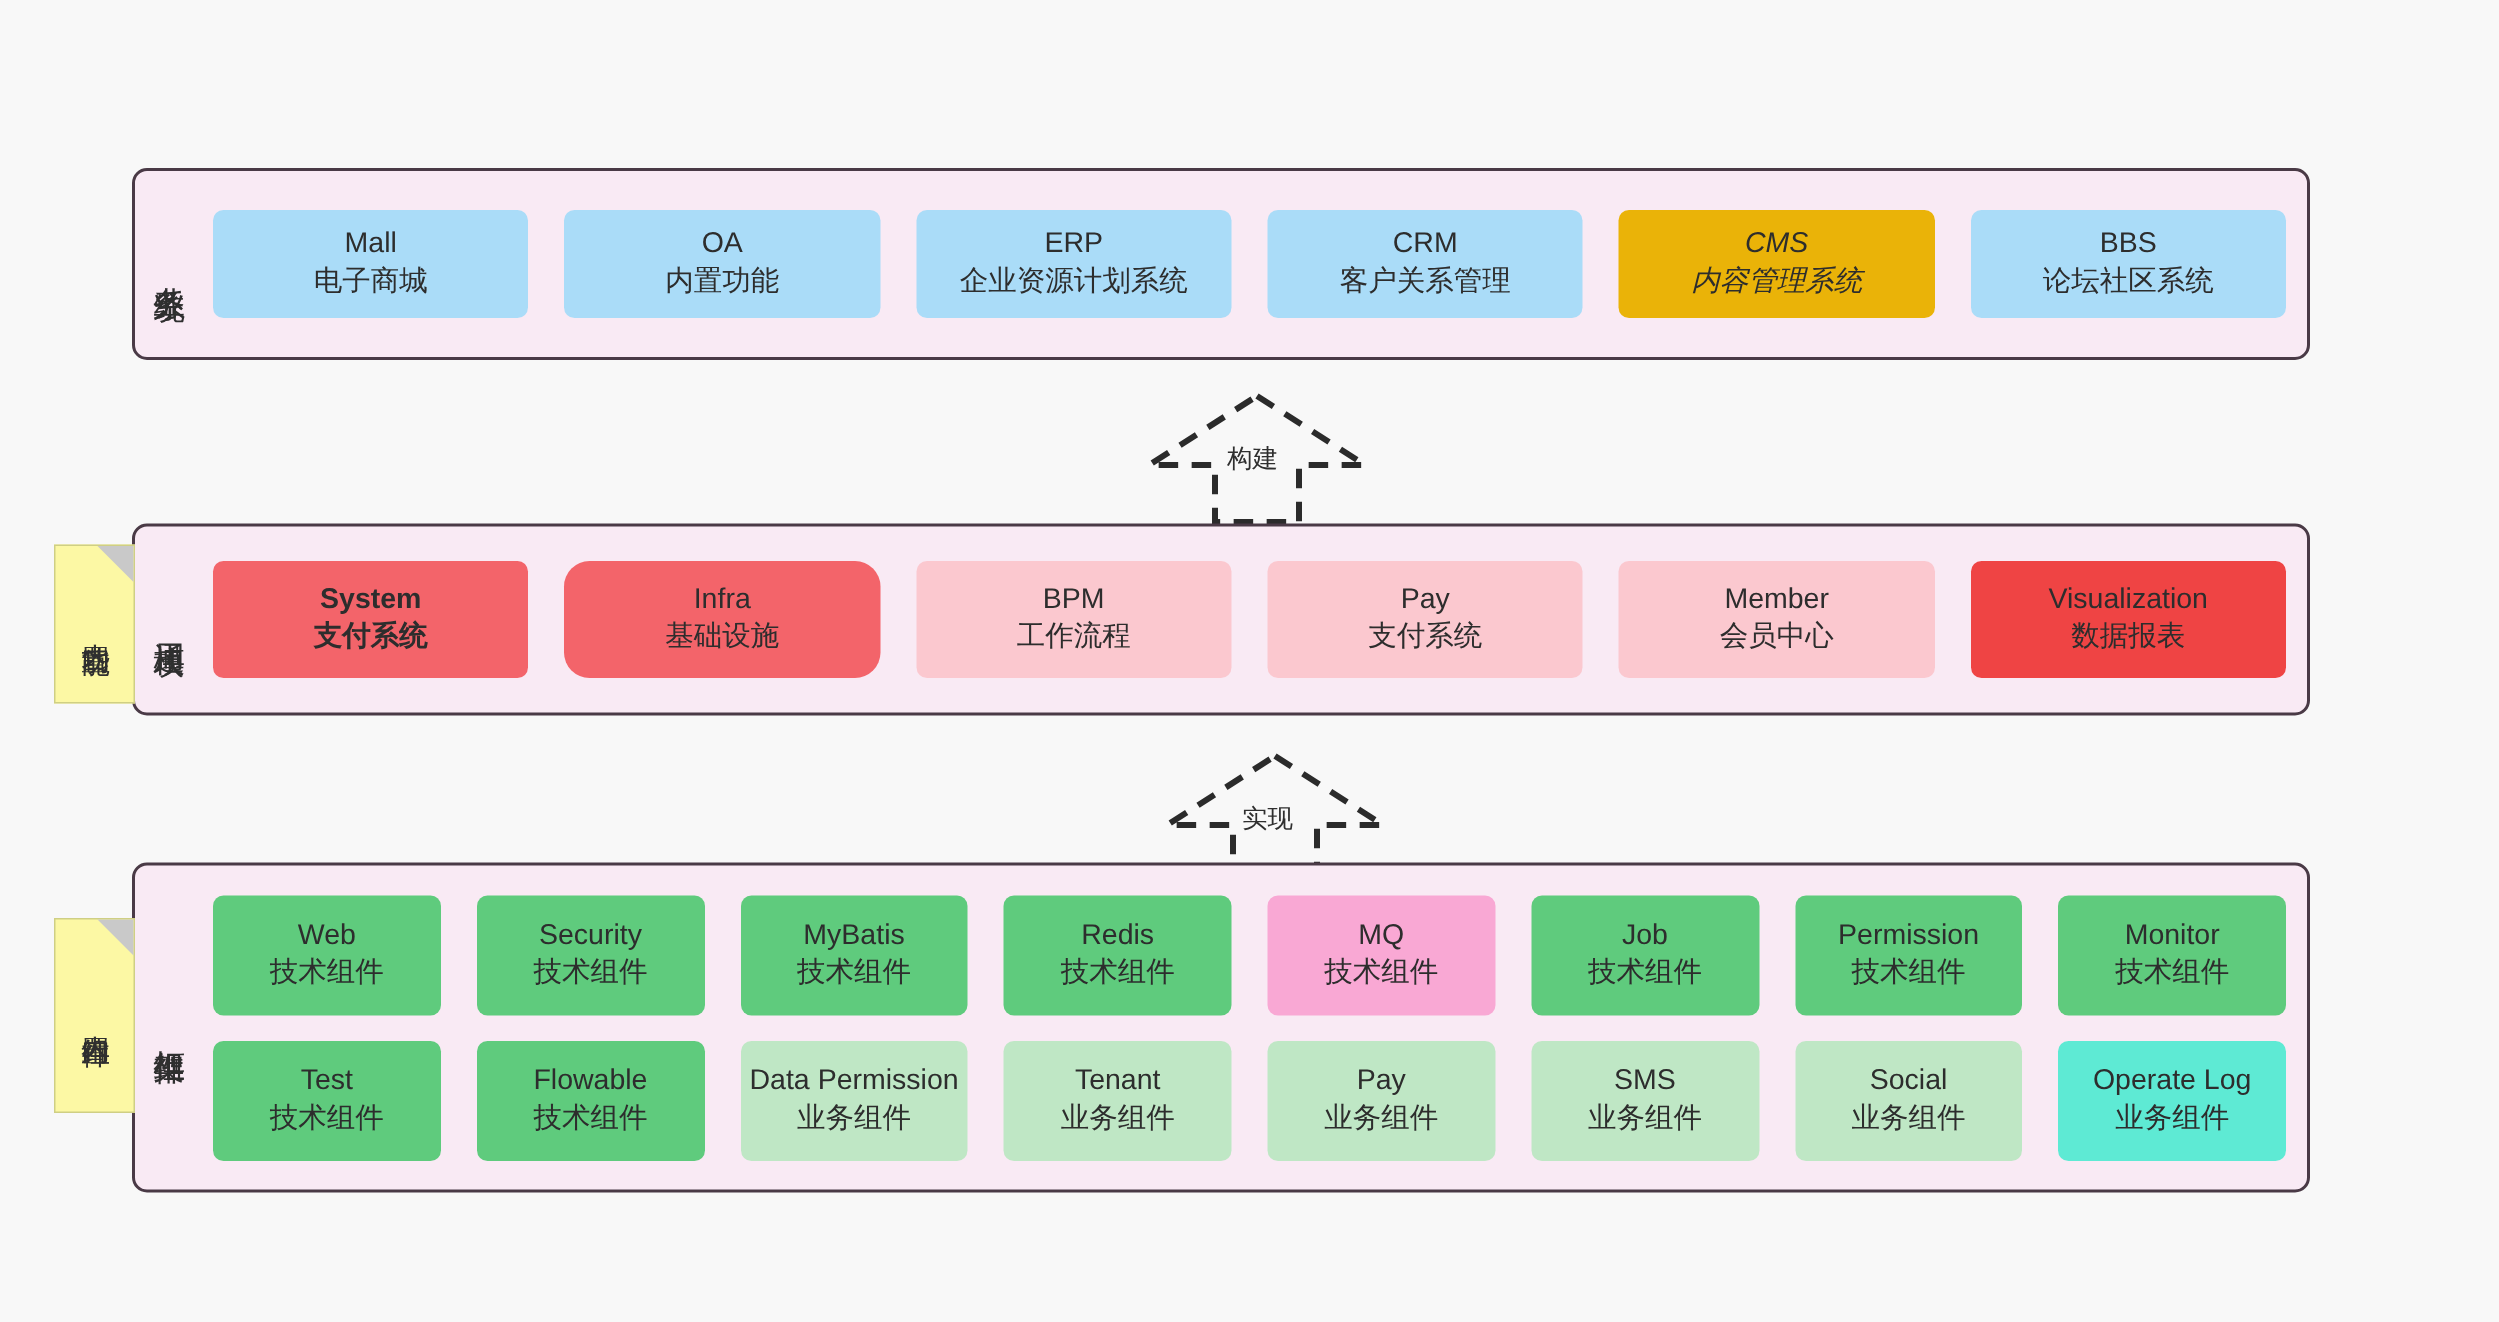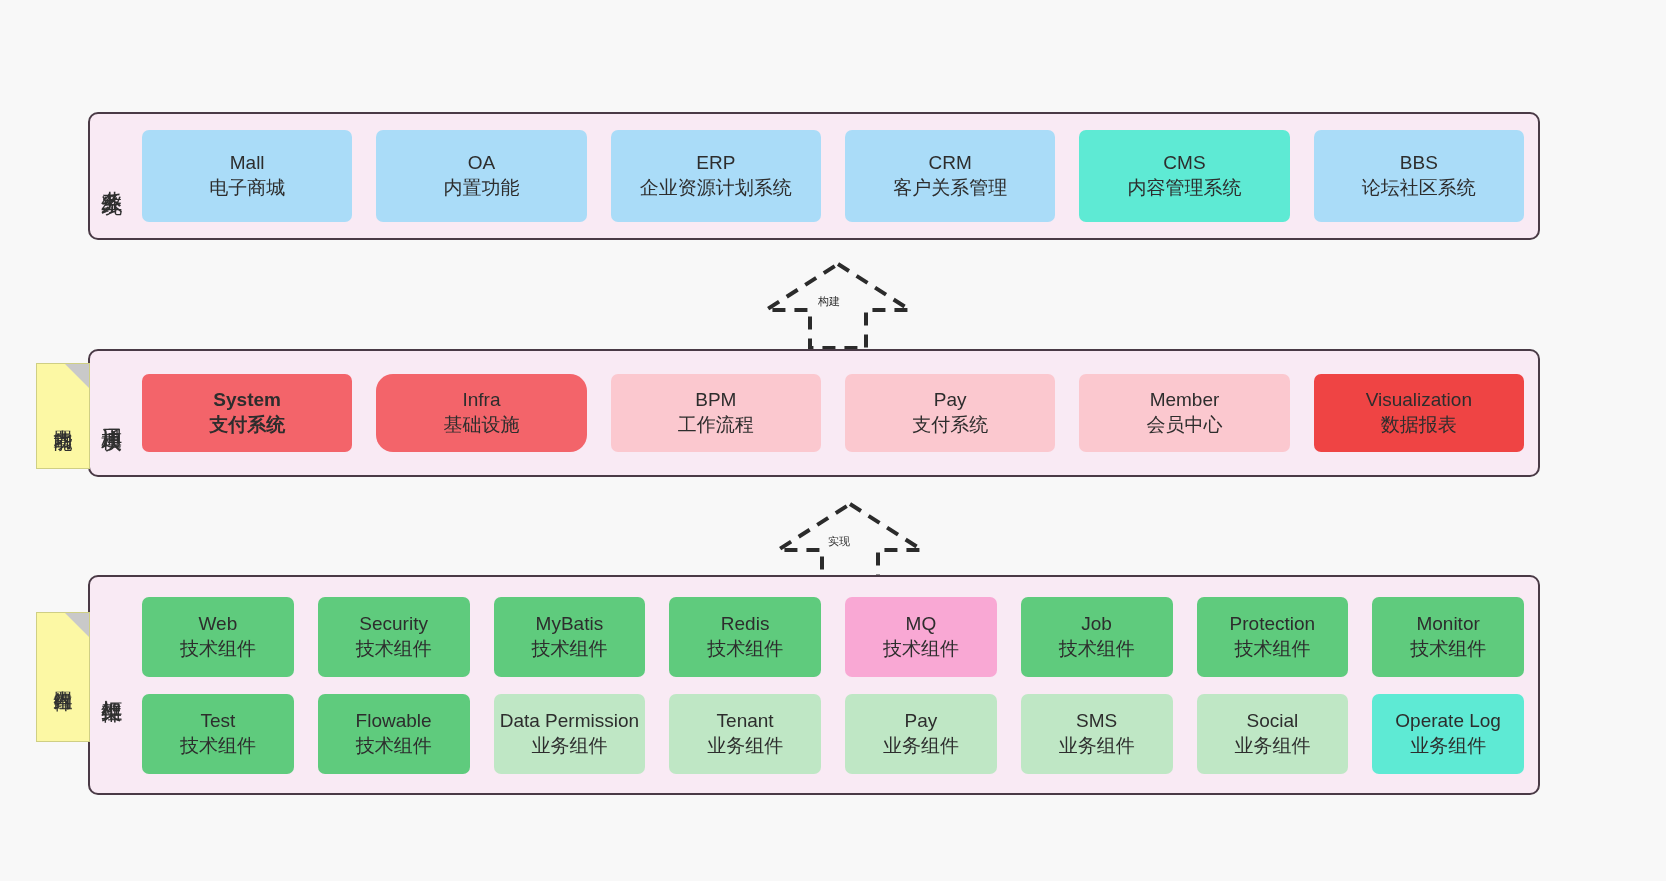--- a/index.html
+++ b/index.html
@@ -72,21 +72,21 @@
     color: #2d2d2d;
     padding: 4px 6px;
     box-sizing: border-box;
   }
   .node .t1 { white-space: nowrap; }
   .node .t2 { white-space: nowrap; }
   .node.wrap .t1 { white-space: normal; }
 
   
   #layer-business { left: 88px;  top: 112px; width: 1452px; height: 128px; }
-  #layer-business .node { height: 92px; }
+  #layer-business .node { height: 72px; }
 
   #layer-modules  { left: 88px;  top: 349px; width: 1452px; height: 128px; }
   #layer-modules .node { height: 78px; }
 
   #layer-framework { left: 88px; top: 575px; width: 1452px; height: 220px; }
   #layer-framework .node { height: 80px; }
   #layer-framework .layer-body { gap: 17px; padding: 0 14px 0 8px; }
 
   
   .note {
@@ -117,21 +117,21 @@
   }
   #note-builtin-func { left: 36px; top: 363px; height: 106px; }
   #note-builtin-comp { left: 36px; top: 612px; height: 130px; }
 
   
   .arrow {
     position: absolute;
   }
   .arrow .lbl {
     position: absolute;
-    font-size: 11px;
+    font-size: 17px;
     color: #2f2f2f;
     background: transparent;
     white-space: nowrap;
   }
   #arrow-build { left: 758px; top: 258px; width: 160px; height: 92px; }
   #arrow-build .lbl { left: 60px; top: 36px; }
   #arrow-impl  { left: 770px; top: 498px; width: 160px; height: 92px; }
   #arrow-impl  .lbl { left: 58px; top: 36px; }
 </style>
 </head>
@@ -152,21 +152,21 @@
           <span class="t2">内置功能</span>
         </div>
         <div class="node" style="background: rgb(170, 220, 248);">
           <span class="t1">ERP</span>
           <span class="t2">企业资源计划系统</span>
         </div>
         <div class="node" style="background: rgb(170, 220, 248);">
           <span class="t1">CRM</span>
           <span class="t2">客户关系管理</span>
         </div>
-        <div class="node" style="background: #5eead4;">
+        <div class="node" style="background: #eab308; font-style: italic;">
           <span class="t1">CMS</span>
           <span class="t2">内容管理系统</span>
         </div>
         <div class="node" style="background: rgb(170, 220, 248);">
           <span class="t1">BBS</span>
           <span class="t2">论坛社区系统</span>
         </div>
       </div>
     </div>
   </div>
@@ -239,21 +239,21 @@
         </div>
         <div class="node" style="background: #f9a8d4;">
           <span class="t1">MQ</span>
           <span class="t2">技术组件</span>
         </div>
         <div class="node" style="background: rgb(95, 203, 125);">
           <span class="t1">Job</span>
           <span class="t2">技术组件</span>
         </div>
         <div class="node" style="background: rgb(95, 203, 125);">
-          <span class="t1">Protection</span>
+          <span class="t1">Permission</span>
           <span class="t2">技术组件</span>
         </div>
         <div class="node" style="background: rgb(95, 203, 125);">
           <span class="t1">Monitor</span>
           <span class="t2">技术组件</span>
         </div>
       </div>
       <div class="row">
         <div class="node" style="background: rgb(95, 203, 125);">
           <span class="t1">Test</span>

